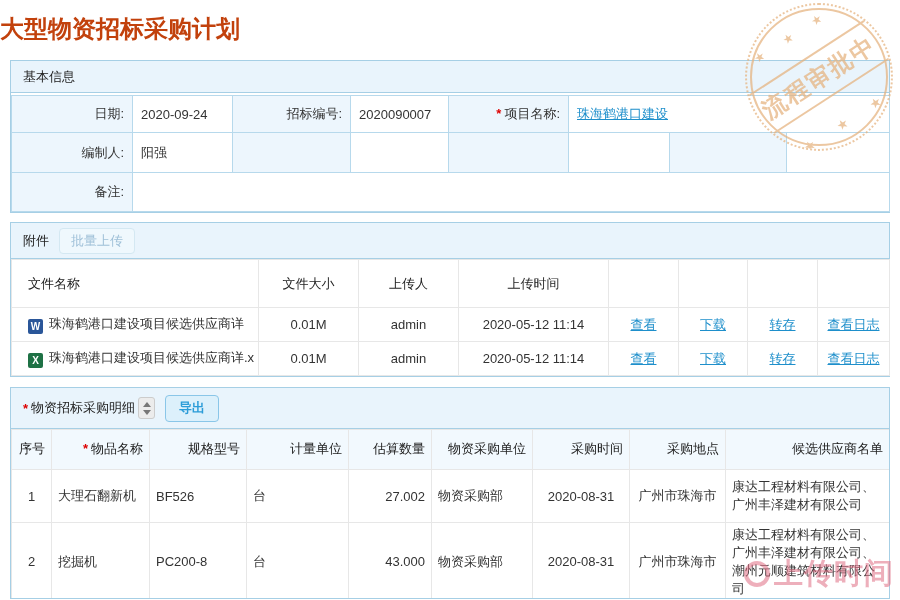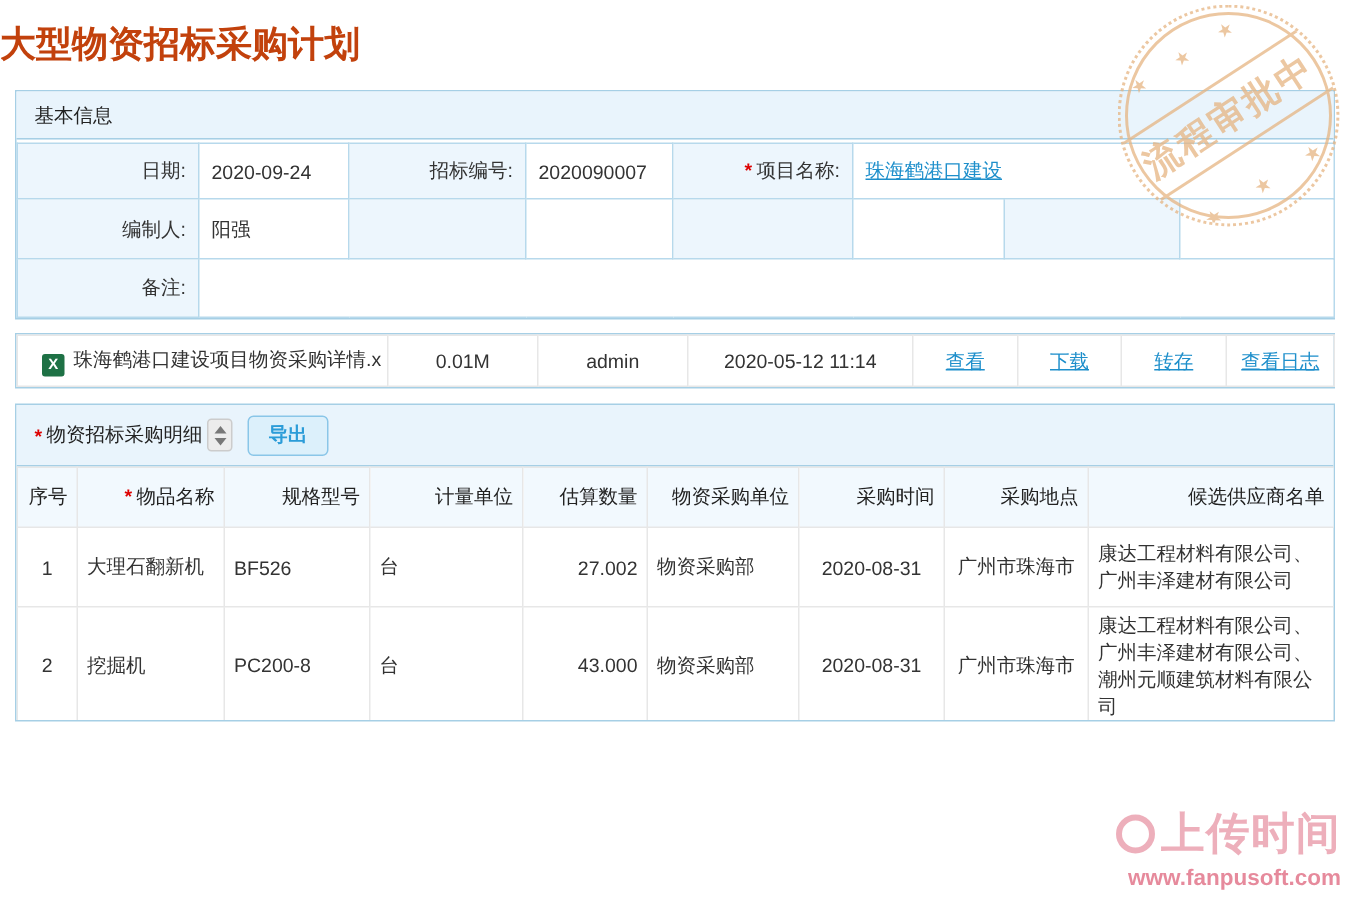--- a/index.html
+++ b/index.html
@@ -151,34 +151,58 @@
     </tr>
     <tr class="r3">
       <td class="lbl">备注:</td>
       <td class="val" colspan="7"></td>
     </tr>
   </tbody>
     </table>
 </div>
 
 <div class="section sec-attach">
+  <div class="sec-header">
+    <span>附件</span>
+    <span class="btn btn-upload">批量上传</span>
+  </div>
   <table class="attach-table">
     <colgroup>
         <col style="width:247px">
         <col style="width:100px">
         <col style="width:100px">
         <col style="width:150px">
         <col style="width:70px">
         <col style="width:69px">
         <col style="width:70px">
         <col style="width:72px">
       </colgroup>
     <tbody>
+        <tr class="hdr">
+      <td class="fname">文件名称</td>
+      <td>文件大小</td>
+      <td>上传人</td>
+      <td>上传时间</td>
+      <td></td>
+      <td></td>
+      <td></td>
+      <td></td>
+    </tr>
     <tr class="frow">
-      <td class="fname"><span class="file-icon excel">X</span><span>珠海鹤港口建设项目物资采购详情.x</span></td>
+      <td class="fname"><span class="file-icon word">W</span><span>珠海鹤港口建设项目候选供应商详</span></td>
+      <td>0.01M</td>
+      <td>admin</td>
+      <td>2020-05-12 11:14</td>
+      <td><a class="link">查看</a></td>
+      <td><a class="link">下载</a></td>
+      <td><a class="link">转存</a></td>
+      <td><a class="link">查看日志</a></td>
+    </tr>
+    <tr class="frow">
+      <td class="fname"><span class="file-icon excel">X</span><span>珠海鹤港口建设项目候选供应商详.x</span></td>
       <td>0.01M</td>
       <td>admin</td>
       <td>2020-05-12 11:14</td>
       <td><a class="link">查看</a></td>
       <td><a class="link">下载</a></td>
       <td><a class="link">转存</a></td>
       <td><a class="link">查看日志</a></td>
     </tr>
   </tbody>
     </table>
@@ -242,14 +266,13 @@
     </tr>
   </tbody>
     </table>
 </div>
 
 <div class="watermark">
   <div class="wm-row">
     <span class="wm-logo"></span>
     <span class="wm-brand">上传时间</span>
   </div>
-  <div class="wm-url">www.fanpusoft.com</div>
 </div>
 
 </body></html>

